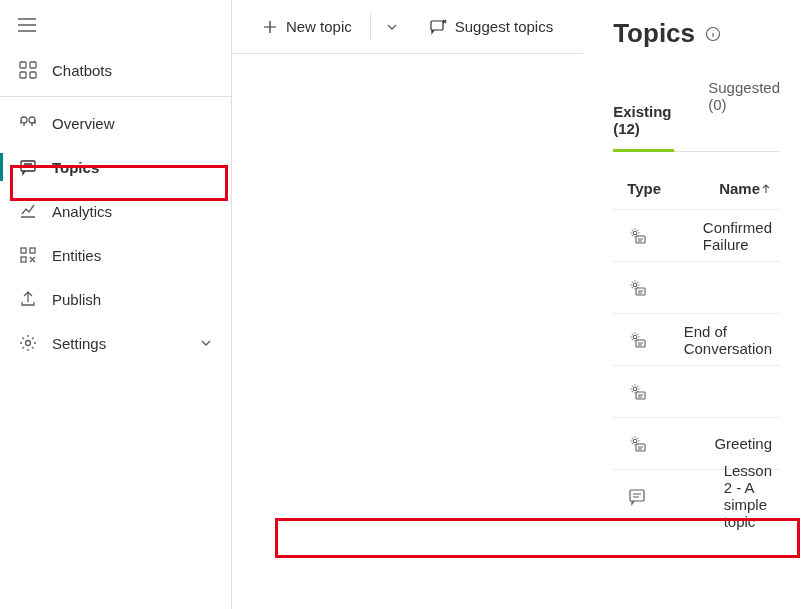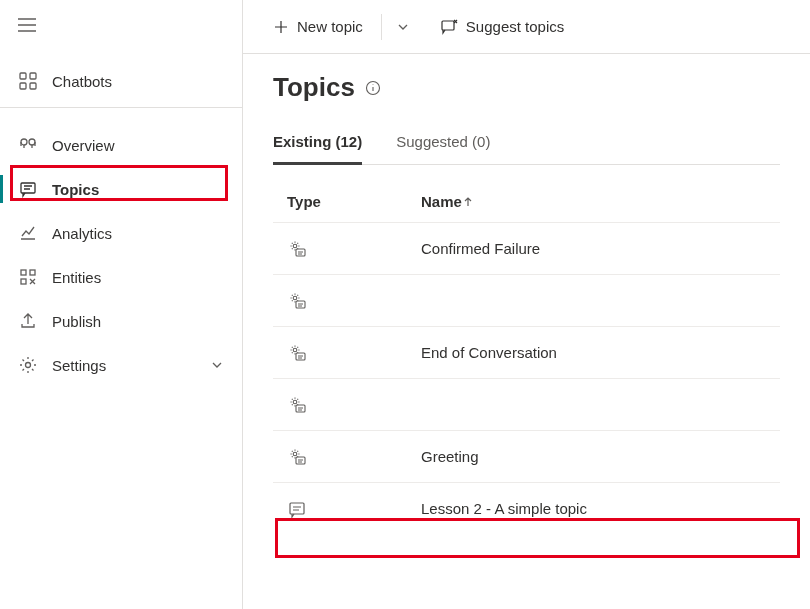--- a/index.html
+++ b/index.html
@@ -1,42 +1,42 @@
 <!DOCTYPE html>
 <html><head>
 <meta charset="utf-8">
 <style>
   * { box-sizing: border-box; margin: 0; padding: 0; }
   body { font-family: "Segoe UI", Arial, sans-serif; font-size: 14px; color: #323130; background: #fff; width: 810px; height: 609px; overflow: hidden; }
   .app { display: flex; width: 100%; height: 100%; }
-  .sidebar { width: 243px; border-right: 1px solid #e1dfdd; display: flex; flex-direction: column; padding-top: 6px; gap: 11px; }
+  .sidebar { width: 243px; border-right: 1px solid #e1dfdd; display: flex; flex-direction: column; padding-top: 6px; }
   .hamburger { padding: 12px 18px; cursor: pointer; }
   .side-group { border-bottom: 1px solid #e1dfdd; padding: 4px 0; }
   .side-group:last-child { border-bottom: none; }
   .side-item { display: flex; align-items: center; height: 44px; padding: 0 18px; cursor: pointer; position: relative; }
   .side-item .icon { width: 20px; height: 20px; display:flex; align-items:center; justify-content:center; color:#605e5c; }
   .side-item .label { margin-left: 14px; font-size: 15px; color:#323130; }
   .side-item.active::before { content:""; position:absolute; left:0; top:8px; bottom:8px; width:3px; background:#038387; }
   .side-item.active .label { font-weight:600; }
   .chev { margin-left:auto; }
   .highlight-box-red { position:absolute; border:3px solid #e3001b; pointer-events:none; }
   .hl-topics { left:10px; top:165px; width:218px; height:36px; }
 
-  .main { flex:1; display:flex; flex-direction:column; position:relative; }
+  .main { flex:1; display:flex; flex-direction:row; position:relative; }
   .cmdbar { display:flex; align-items:center; height:54px; padding:0 20px; border-bottom:1px solid #e1dfdd; gap:4px; }
   .cmd-btn { display:flex; align-items:center; gap:8px; padding:8px 10px; cursor:pointer; color:#323130; font-size:15px; }
   .cmd-sep { width:1px; height:26px; background:#e1dfdd; margin:0 4px; }
   .chev-down-btn { padding:8px 6px; cursor:pointer; color:#605e5c; }
   .content { padding: 18px 30px; flex:1; overflow:auto; }
   .page-title-row { display:flex; align-items:center; gap:10px; margin-bottom:30px; }
   .page-title { font-size:26px; font-weight:600; }
   .info-icon { color:#605e5c; }
   .tabs { display:flex; gap:34px; border-bottom:1px solid #e1dfdd; }
   .tab { padding:0 0 12px 0; font-size:15px; color:#605e5c; cursor:pointer; }
-  .tab.active { color:#323130; font-weight:600; border-bottom:3px solid #404040; margin-bottom:-1px; }
+  .tab.active { color:#323130; font-weight:600; border-bottom:3px solid #84cc16; margin-bottom:-1px;margin-top:24px; }
   .table { margin-top:18px; }
   .th-row { display:flex; padding:10px 8px 12px; }
   .th { font-weight:600; font-size:15px; }
   .col-type { width:140px; padding-left:6px; }
   .col-name { flex:1; display:flex; align-items:center; }
   .row { display:flex; align-items:center; height:52px; padding:16px 8px; border-top:1px solid #edebe9; cursor:pointer; }
   .row .rt-icon { width:140px; padding-left:6px; color:#605e5c; }
   .row .rt-name { flex:1; font-size:15px; color:#323130; }
   .hl-greeting { left:275px; top:518px; width:525px; height:40px; }
   svg { display:block; }

